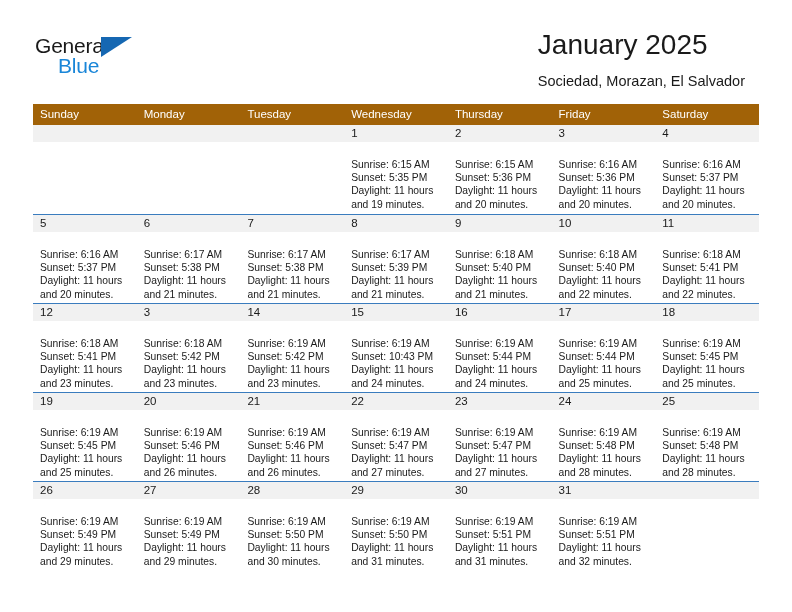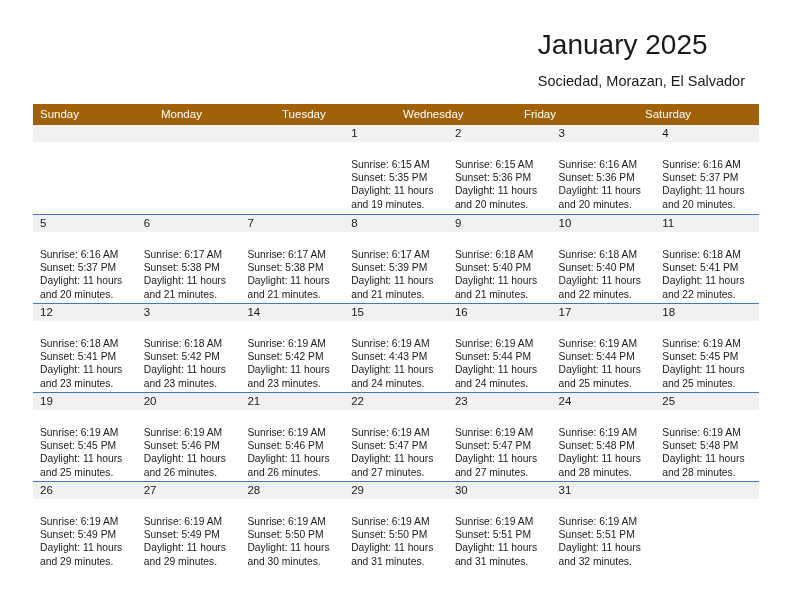--- a/index.html
+++ b/index.html
@@ -143,34 +143,40 @@
     white-space: nowrap;
   }
 </style>
 </head>
 <body>
 
 <div class="page">
 
   <div class="header">
 
+    <div class="brand">
+      <span class="brand-general">General</span>
+      <span class="brand-tri"></span>
+      <span class="brand-blue">Blue</span>
+    </div>
 
     <div class="title-block">
       <div class="cal-title">January 2025</div>
       <div class="cal-subtitle">Sociedad, Morazan, El Salvador</div>
     </div>
 
   </div>
 
   <div class="calendar">
     <div class="dow-row" id="dow-row">
         <div class="dow">Sunday</div>
         <div class="dow">Monday</div>
         <div class="dow">Tuesday</div>
         <div class="dow">Wednesday</div>
+        <div class="dow">Thursday</div>
         <div class="dow">Friday</div>
         <div class="dow">Saturday</div>
       </div>
     <div id="weeks-container">
         <div class="week">
           <div class="cell empty">
             <span class="daynum"></span>
           </div>
           <div class="cell empty">
             <span class="daynum"></span>
@@ -305,21 +311,21 @@
               <div>Sunrise: 6:19 AM</div>
               <div>Sunset: 5:42 PM</div>
               <div>Daylight: 11 hours</div>
               <div>and 23 minutes.</div>
             </div>
           </div>
           <div class="cell">
             <span class="daynum">15</span>
             <div class="info">
               <div>Sunrise: 6:19 AM</div>
-              <div>Sunset: 4:43 PM</div>
+              <div>Sunset: 10:43 PM</div>
               <div>Daylight: 11 hours</div>
               <div>and 24 minutes.</div>
             </div>
           </div>
           <div class="cell">
             <span class="daynum">16</span>
             <div class="info">
               <div>Sunrise: 6:19 AM</div>
               <div>Sunset: 5:44 PM</div>
               <div>Daylight: 11 hours</div>

